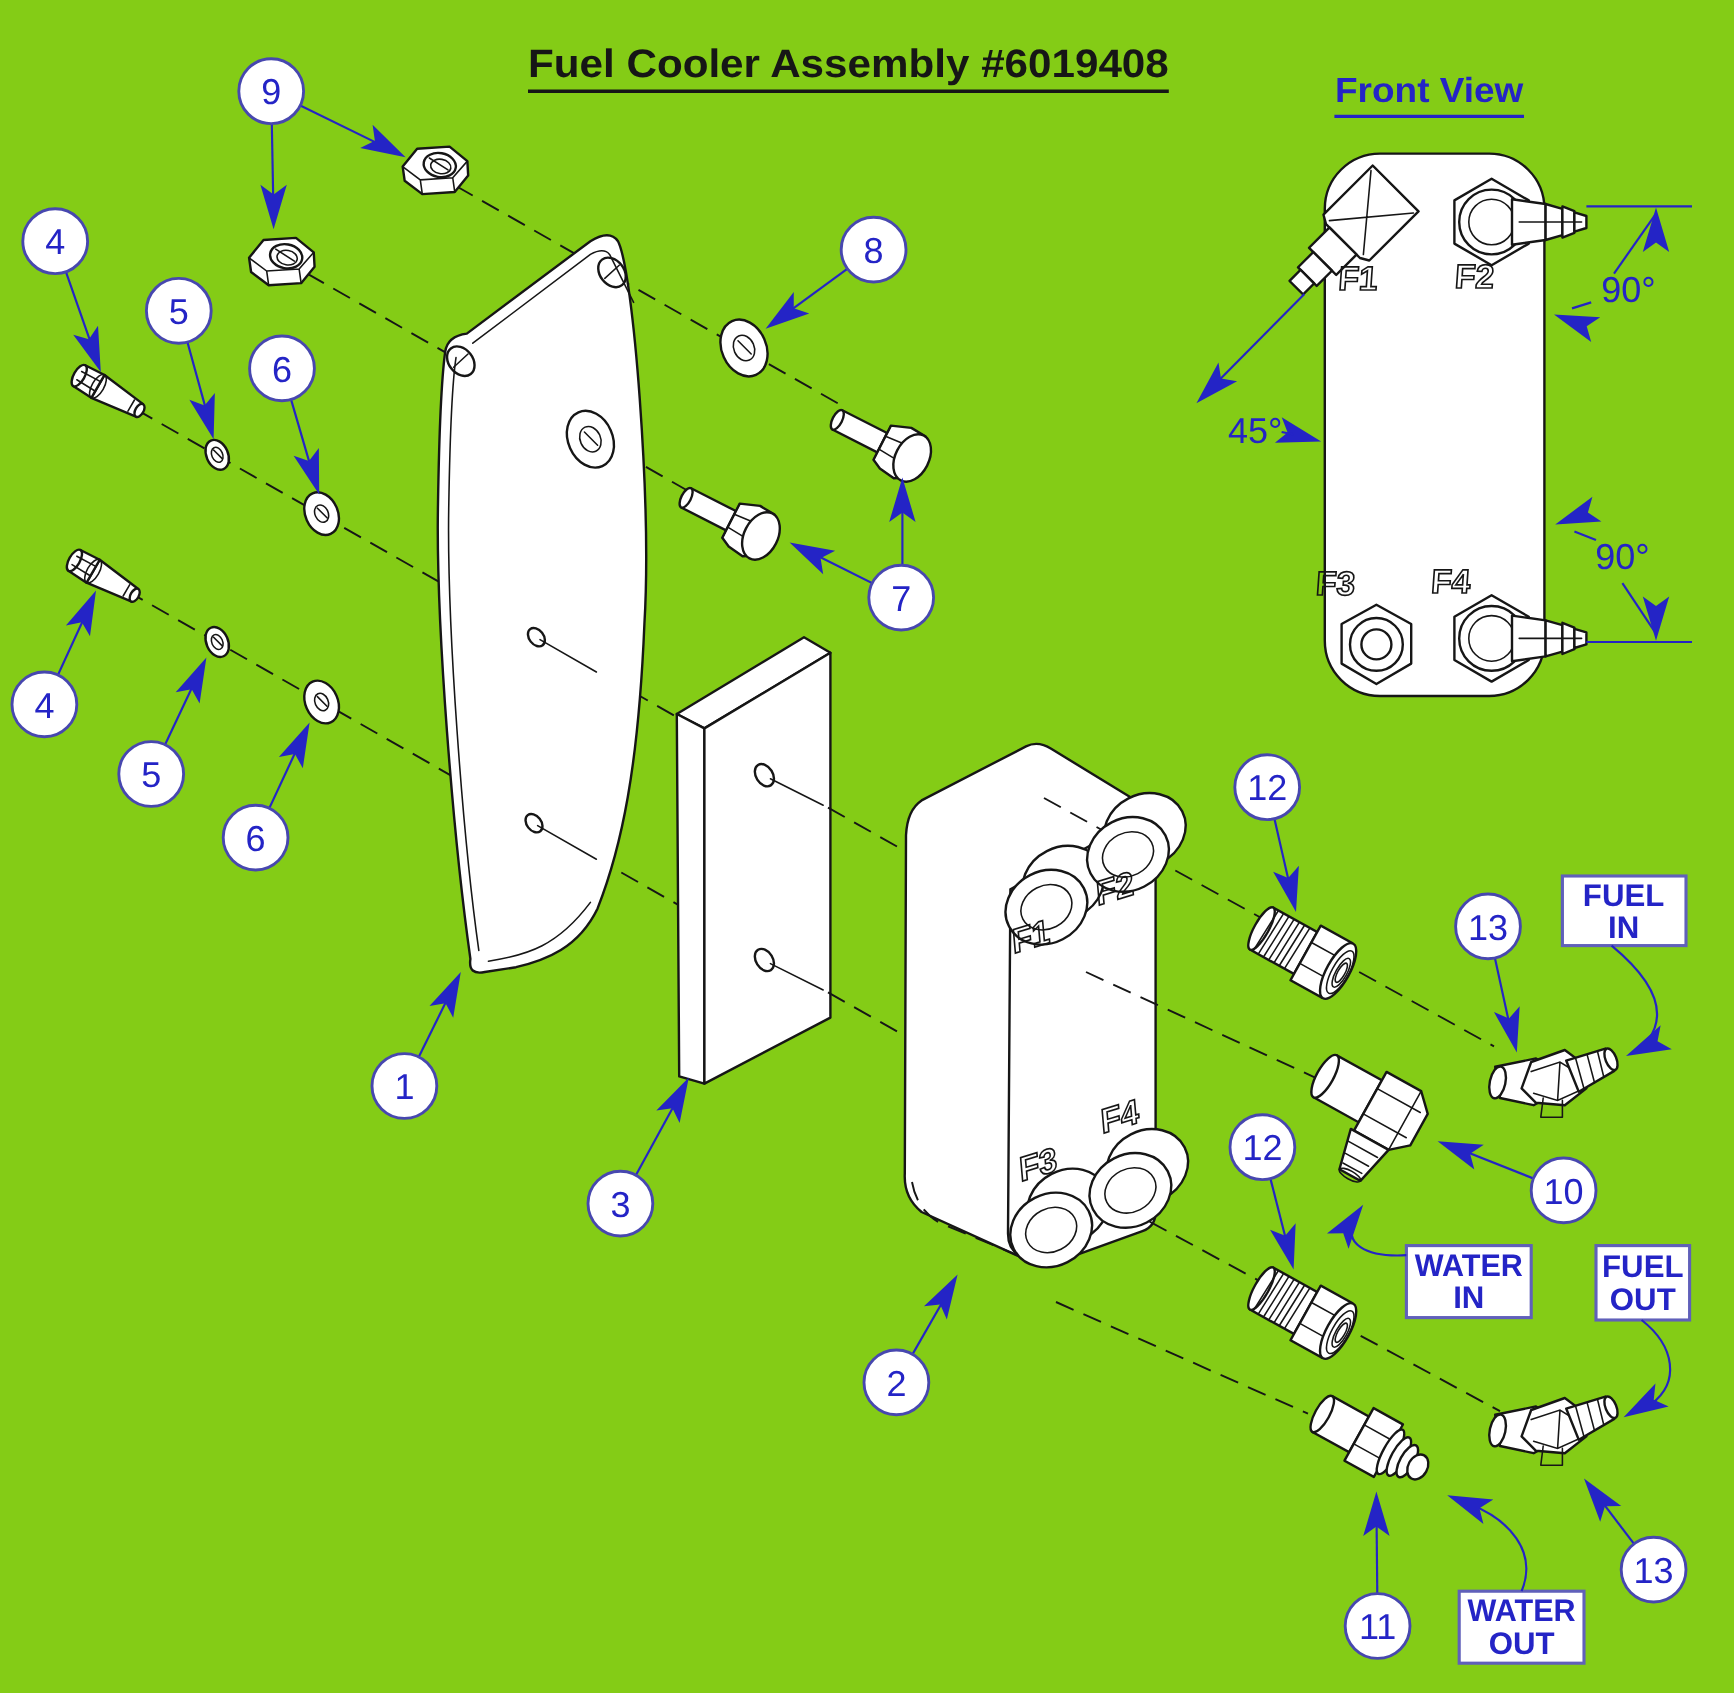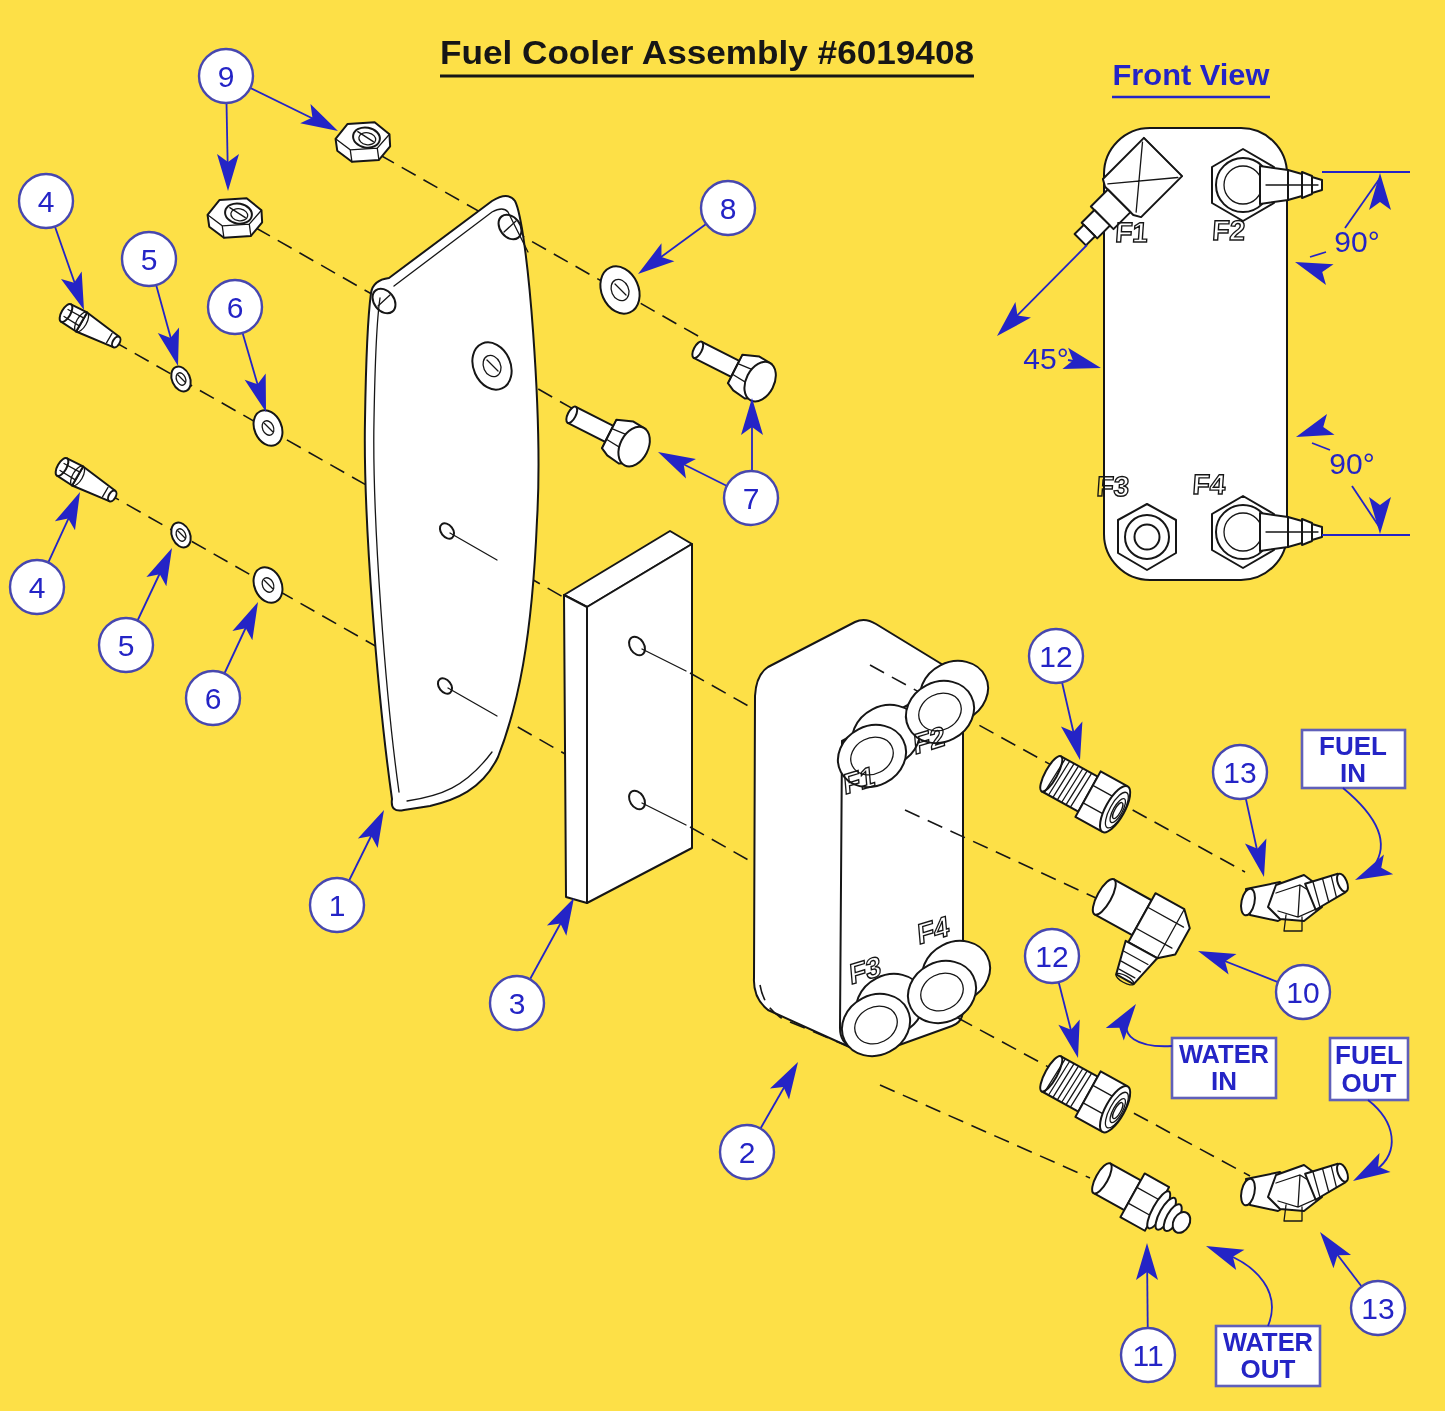--- a/index.html
+++ b/index.html
@@ -1,16 +1,16 @@
 <!DOCTYPE html>
 <html style="--ink: #161616; --blue: #2424c6; --balloon: #4747af; --boxb: #6060ba;"><head>
 <meta charset="utf-8">
 <style>
   html,body{margin:0;padding:0;background:#ffffff;}
-  .stage{position:relative;width:1445px;height:1411px;background:#fde047;overflow:hidden;
+  .stage{position:relative;width:1445px;height:1411px;background:#84cc16;overflow:hidden;
          font-family:"Liberation Sans", sans-serif;}
   svg{display:block}
   svg text{font-family:"Liberation Sans", sans-serif;}
   .ink{stroke:var(--ink);fill:none;stroke-width:2;stroke-linecap:round;stroke-linejoin:round;}
   .ink-thin{stroke:var(--ink);fill:none;stroke-width:1.3;stroke-linecap:round;}
   .wfill{fill:#ffffff;stroke:var(--ink);stroke-width:2;stroke-linejoin:round;}
   .dash{stroke:var(--ink);fill:none;stroke-width:1.6;stroke-dasharray:16 9;}
   .bl{stroke:var(--blue);fill:none;stroke-width:1.8;}
   .balloon{fill:#ffffff;stroke:var(--balloon);stroke-width:2.4;}
   .btxt{fill:var(--blue);font-size:30px;text-anchor:middle;}

